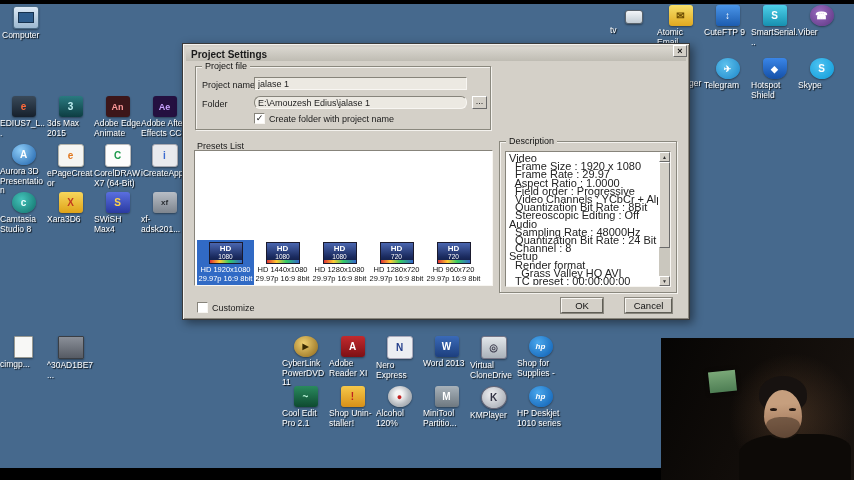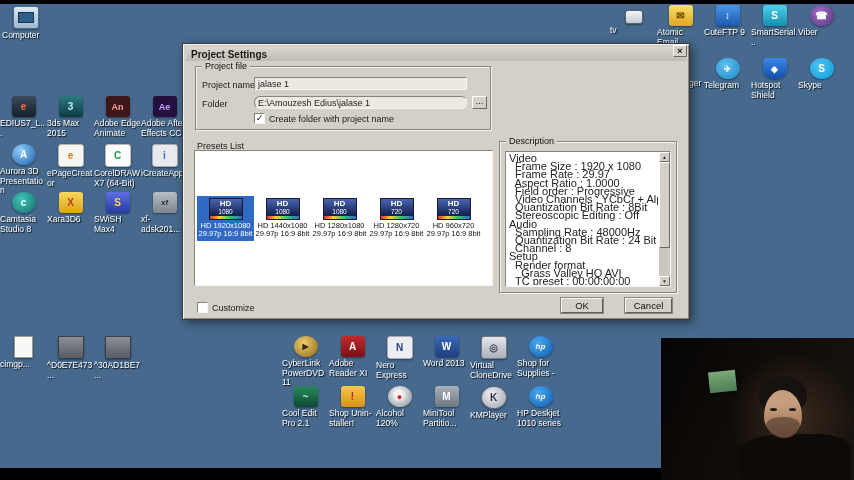--- a/index.html
+++ b/index.html
@@ -81,21 +81,21 @@
           font-family:"Liberation Sans",sans-serif;padding:0 3px;color:#222;box-sizing:border-box;}
   .browse-btn{position:absolute;width:15px;height:13px;background:#d4d0c8;border:1px solid;
               border-color:#fff #6a6a6a #6a6a6a #fff;font-size:9px;text-align:center;line-height:8px;
               box-sizing:border-box;}
   .cb-row{position:absolute;display:flex;align-items:center;gap:4px;font-size:9px;color:#1a1a1a;}
   .checkbox{width:9px;height:9px;background:#fff;border:1px solid;flex:none;
             border-color:#87847b #f8f6f2 #f8f6f2 #87847b;font-size:9px;line-height:8px;
             text-align:center;color:#111;box-sizing:content-box;}
   .presets-box{position:absolute;left:11px;top:106px;width:299px;height:136px;background:#fff;
                border:1px solid;border-color:#87847b #f8f6f2 #f8f6f2 #87847b;
-               display:flex;align-items:center;padding:0 2px;box-sizing:border-box;}
+               display:flex;align-items:flex-end;padding:0 2px;box-sizing:border-box;}
   .preset{width:57px;padding:2px 0;text-align:center;color:#111;flex:none;}
   .preset.selected{background:var(--sel,#316ac5);color:#fff;}
   .badge{width:34px;height:22px;margin:0 auto 2px;border:1px solid #1a1a2e;position:relative;
          background:linear-gradient(#4a66b0 0%,#1a2a5e 70%,#101c42 100%);
          display:flex;flex-direction:column;align-items:center;justify-content:center;color:#fff;box-sizing:border-box;}
   .badge::after{content:"";position:absolute;left:0;bottom:0;width:100%;height:3px;
                 background:linear-gradient(90deg,#d33 0%,#fc3 30%,#3c6 60%,#36c 100%);}
   .bt{font-size:8px;font-weight:bold;line-height:8px;}
   .bb{font-size:6.5px;line-height:7px;margin-bottom:2px;}
   .cap{font-size:7.5px;line-height:8.5px;}
@@ -296,26 +296,20 @@
   </div>
 </div>
     <div class="igrid" id="bottom-left">
   <div class="dicon">
     <div class="ic file-icon">
             <span class="glyph"></span>
           </div>
     <div class="dlabel">cimgp...</div>
   </div>
 
-  <div class="dicon">
-    <div class="ic thumb-icon">
-            <span class="glyph"></span>
-          </div>
-    <div class="dlabel">^D0E7E473...</div>
-  </div>
 
   <div class="dicon">
     <div class="ic thumb-icon">
             <span class="glyph"></span>
           </div>
     <div class="dlabel">^30AD1BE7...</div>
   </div>
 </div>
     <div class="igrid" id="bottom-grid">
   <div class="dicon">

